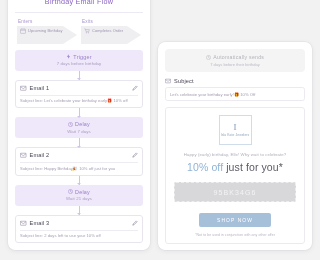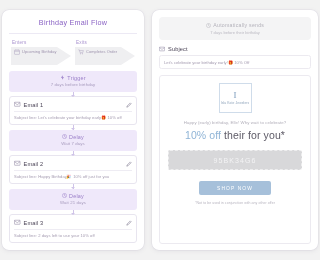--- a/index.html
+++ b/index.html
@@ -7,21 +7,22 @@
     width: 320px; height: 260px;
     background: #f2f2f2;
     font-family: "Liberation Sans", sans-serif;
     overflow: hidden;
   }
   .stage {
     position: relative;
     width: 320px; height: 260px;
     display: flex;
     gap: 8px;
-    padding: 10px 2px;
+    padding: 10px 8px;
+    align-items: flex-end;
   }
 
   
   .card {
     background: #ffffff;
     border-radius: 7px;
     box-shadow: 0 1px 4px rgba(120,115,140,0.13), 0 0 0 0.5px rgba(200,195,215,0.35);
   }
 
   
@@ -466,21 +467,21 @@
 
     <div class="mail-body">
 
       <div class="logo-box">
         <div class="logo-mark">I</div>
         <div class="logo-name">Isla Kate Jewelers</div>
       </div>
 
       <div class="greeting">Happy (early) birthday, Elle! Why wait to celebrate?</div>
 
-      <div class="offer-line"><span class="pct">10% off</span><span> their for you*</span></div>
+      <div class="offer-line"><span class="pct">10% off</span><span> just for you*</span></div>
 
       <div class="coupon">95BK34G6</div>
 
       <div class="shop-btn">SHOP NOW</div>
 
       <div class="disclaimer">*Not to be used in conjunction with any other offer</div>
 
     </div>
 
   </div>

